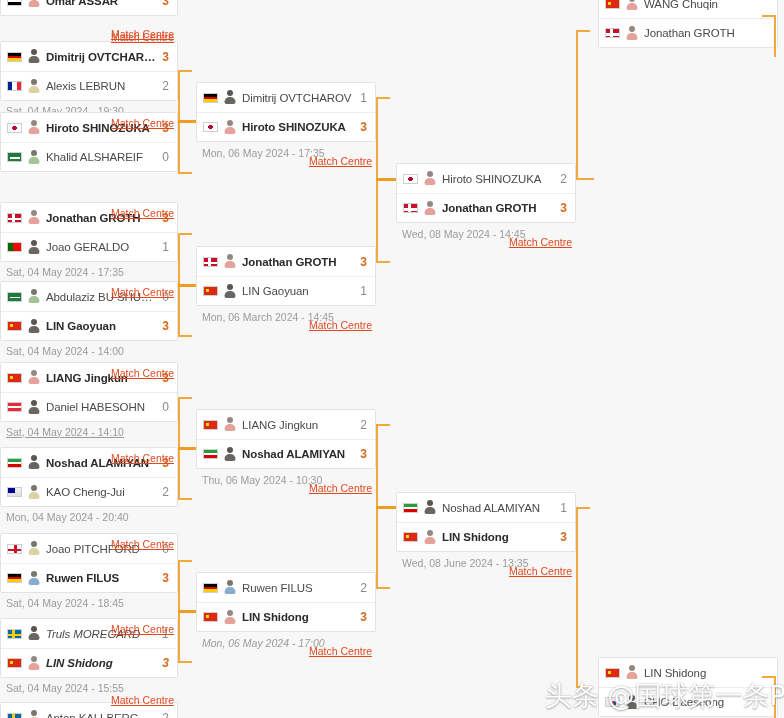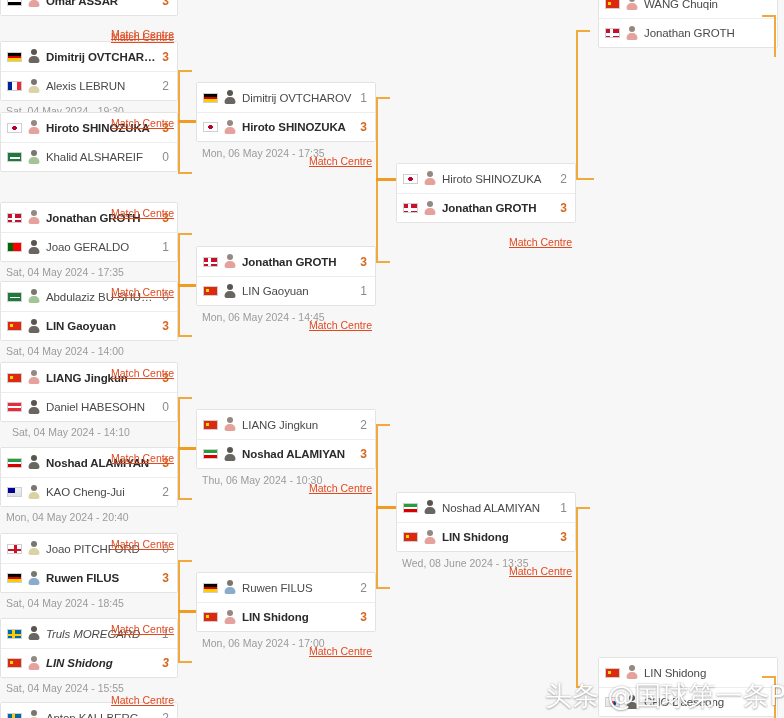--- a/index.html
+++ b/index.html
@@ -275,21 +275,21 @@
           <span class="flag" style="position:relative;background-image:linear-gradient(to bottom,#ed2939 0 33%,#fff 33% 66%,#ed2939 66% 100%)"></span>
           <span class="avatar c-dark">
             <i class="head"></i>
             <i class="body"></i>
           </span>
           <span class="pname">Daniel HABESOHN</span>
           <span class="score">0</span>
         </div>
       </div>
     </div>
-    <div class="meta" style="position:absolute;left:9px;top:420px;width:178px;">Sat, 04 May 2024 - 14:10</div>
+    <div class="meta" style="position:absolute;left:3px;top:420px;width:178px;text-decoration:underline;">Sat, 04 May 2024 - 14:10</div>
     <div class="mc" style="position:absolute;left:0px;top:367px;width:178px;z-index:5;">Match Centre</div>
     <div class="match col1" style="left:0px;top:447px;width:178px;">
       <div class="card">
         <div class="row win">
           <span class="flag" style="position:relative;background-image:linear-gradient(to bottom,#239f40 0 33%,#fff 33% 66%,#da0000 66% 100%)"></span>
           <span class="avatar c-dark">
             <i class="head"></i>
             <i class="body"></i>
           </span>
           <span class="pname">Noshad ALAMIYAN</span>
@@ -427,21 +427,21 @@
           </span>
           <span class="avatar c-dark">
             <i class="head"></i>
             <i class="body"></i>
           </span>
           <span class="pname">LIN Gaoyuan</span>
           <span class="score">1</span>
         </div>
       </div>
     </div>
-    <div class="meta" style="position:absolute;left:199px;top:305px;width:180px;">Mon, 06 May 2024 - 14:45</div>
+    <div class="meta" style="position:absolute;left:199px;top:305px;width:180px;">Mon, 06 March 2024 - 14:45</div>
     <div class="mc mc-below" style="position:absolute;left:196px;top:319px;width:180px;">Match Centre</div>
     <div class="match col2" style="left:196px;top:409px;width:180px;">
       <div class="card">
         <div class="row">
           <span class="flag" style="position:relative;background-image:linear-gradient(#de2910,#de2910)">
             <span style="position:absolute;left:2px;top:2px;width:3px;height:3px;background:#ffde00"></span>
           </span>
           <span class="avatar c-rose">
             <i class="head"></i>
             <i class="body"></i>
@@ -479,21 +479,21 @@
           </span>
           <span class="avatar c-rose">
             <i class="head"></i>
             <i class="body"></i>
           </span>
           <span class="pname">LIN Shidong</span>
           <span class="score">3</span>
         </div>
       </div>
     </div>
-    <div class="meta" style="position:absolute;left:199px;top:631px;width:180px;">Mon, 06 May 2024 - 17:00</div>
+    <div class="meta" style="position:absolute;left:199px;top:631px;width:180px;font-style:italic;">Mon, 06 May 2024 - 17:00</div>
     <div class="mc mc-below" style="position:absolute;left:196px;top:645px;width:180px;">Match Centre</div>
     <div class="match col3" style="left:396px;top:163px;width:180px;">
       <div class="card">
         <div class="row">
           <span class="flag" style="position:relative;background-image:radial-gradient(circle at 50% 50%, #bc002d 0 28%, #fff 29% 100%)"></span>
           <span class="avatar c-rose">
             <i class="head"></i>
             <i class="body"></i>
           </span>
           <span class="pname">Hiroto SHINOZUKA</span>
@@ -506,20 +506,21 @@
           </span>
           <span class="avatar c-rose">
             <i class="head"></i>
             <i class="body"></i>
           </span>
           <span class="pname">Jonathan GROTH</span>
           <span class="score">3</span>
         </div>
       </div>
     </div>
+    <div class="meta" style="position:absolute;left:399px;top:222px;width:180px;">Wed, 08 May 2024 - 14:45</div>
     <div class="mc mc-below" style="position:absolute;left:396px;top:236px;width:180px;">Match Centre</div>
     <div class="match col3" style="left:396px;top:492px;width:180px;">
       <div class="card">
         <div class="row">
           <span class="flag" style="position:relative;background-image:linear-gradient(to bottom,#239f40 0 33%,#fff 33% 66%,#da0000 66% 100%)"></span>
           <span class="avatar c-dark">
             <i class="head"></i>
             <i class="body"></i>
           </span>
           <span class="pname">Noshad ALAMIYAN</span>

